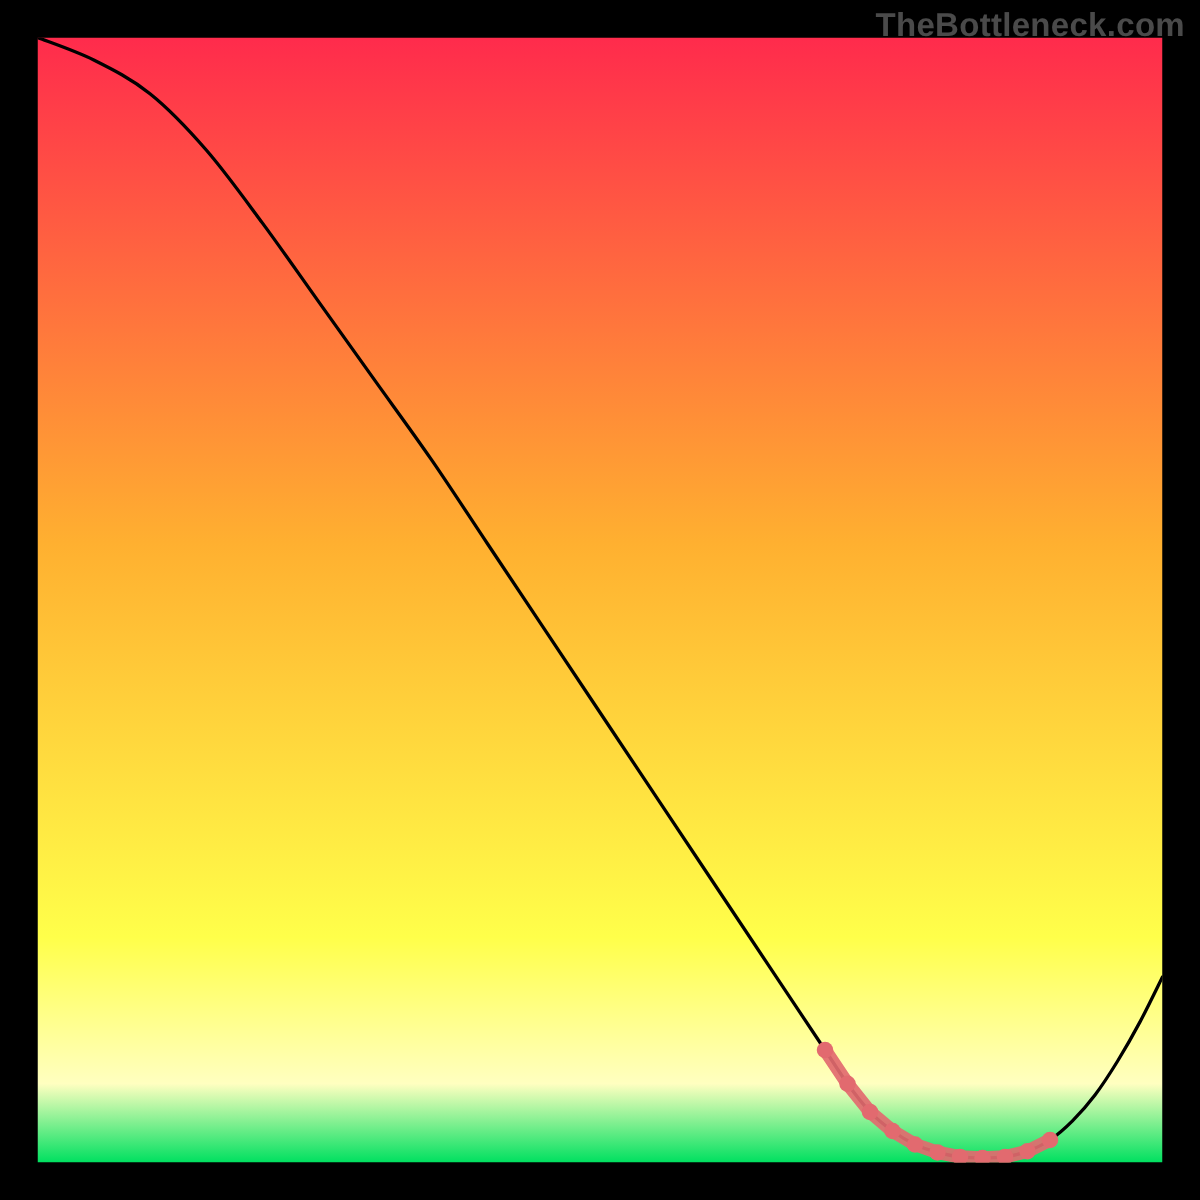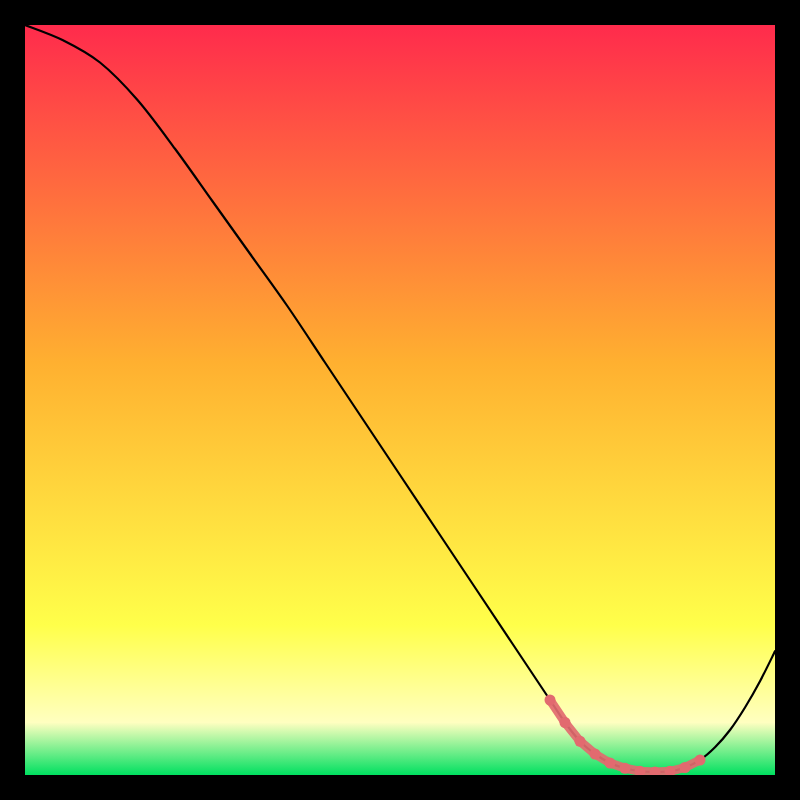--- a/index.html
+++ b/index.html
@@ -26,20 +26,21 @@
     top: 25px;
     width: 750px;
     height: 750px;
   }
   .plot svg { display: block; }
 </style>
 </head>
 <body>
 
 <div class="frame">
+  <div class="watermark">TheBottleneck.com</div>
   <div class="plot">
     <svg id="chart-svg" xmlns="http://www.w3.org/2000/svg" width="750" height="750" viewBox="0 0 750 750">
         <defs>
           <linearGradient id="bg-grad" x1="0" y1="0" x2="0" y2="1">
             <stop offset="0%" stop-color="#ff2b4c"></stop>
             <stop offset="45%" stop-color="#ffb030"></stop>
             <stop offset="80%" stop-color="#ffff4a"></stop>
             <stop offset="93%" stop-color="#ffffc0"></stop>
             <stop offset="100%" stop-color="#00e060"></stop>
           </linearGradient>

